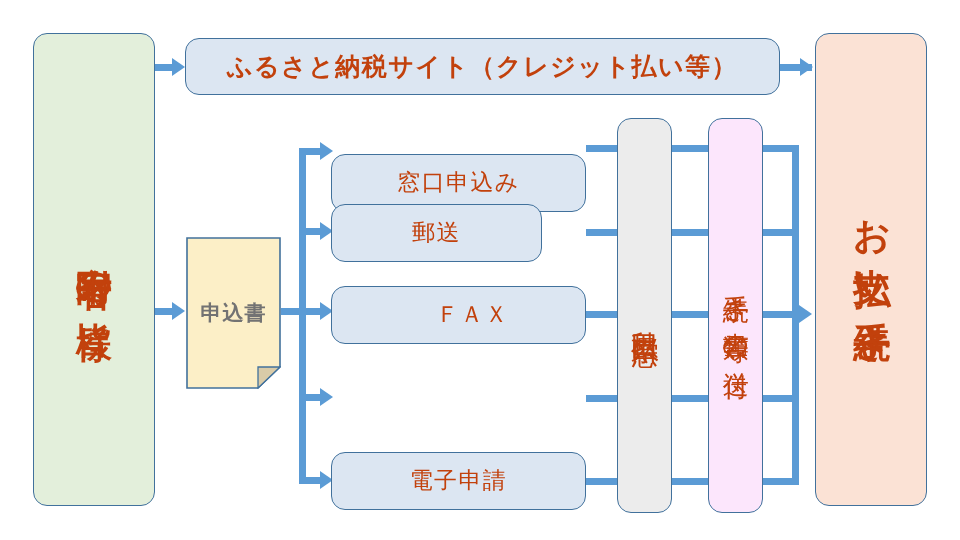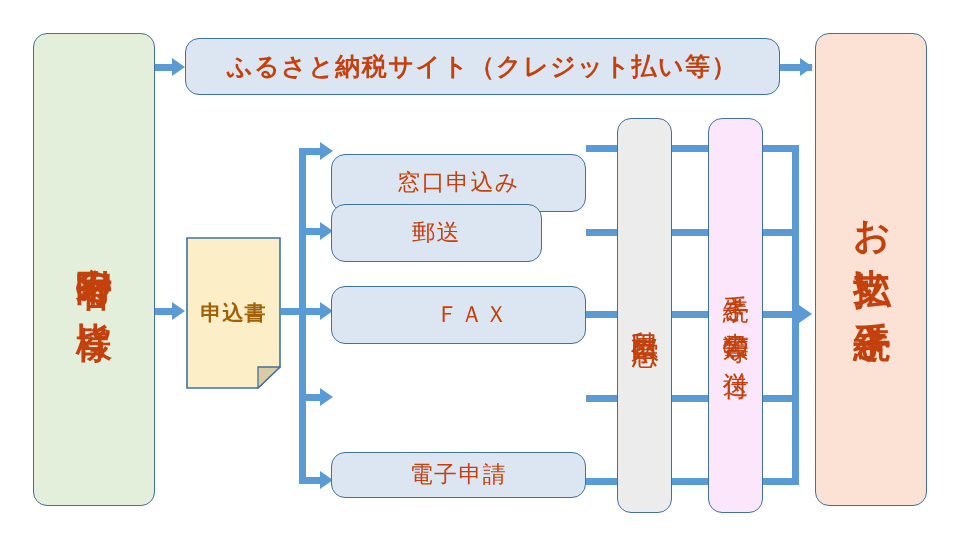--- a/index.html
+++ b/index.html
@@ -59,21 +59,21 @@
   }
   .doc svg { display: block; }
   .doc .doc-label {
     position: absolute;
     inset: 0;
     display: flex;
     align-items: center;
     justify-content: center;
     font-weight: bold;
     letter-spacing: 0.05em;
-    color: #a16207;
+    color: #737373;
     font-family: Liberation Serif, serif;
   }
 
   
   .conn {
     position: absolute;
     background: #5B9BD5;
     z-index: 1;
   }
   
@@ -144,21 +144,21 @@
 
   <div class="node n-blue" style="left:331px; top:204px; width:211px; height:58px; font-size:23px;">
     <span class="label">郵送</span>
   </div>
 
   <div class="node n-blue" style="left:331px; top:286px; width:255px; height:58px; font-size:23px;padding-left:28px;">
     <span class="label">ＦＡＸ</span>
   </div>
 
 
-  <div class="node n-blue" style="left:331px; top:452px; width:255px; height:46px; font-size:23px;">
+  <div class="node n-blue" style="left:331px; top:452px; width:255px; height:58px; font-size:23px;">
     <span class="label">電子申請</span>
   </div>
 
   <div class="conn" style="left:586px; top:145px; width:213px; height:7px;"></div>
   <div class="conn" style="left:586px; top:229px; width:213px; height:7px;"></div>
   <div class="conn" style="left:586px; top:311px; width:213px; height:7px;"></div>
   <div class="conn" style="left:586px; top:395px; width:213px; height:7px;"></div>
   <div class="conn" style="left:586px; top:478px; width:213px; height:7px;"></div>
 
   <div class="conn" style="left:792px; top:145px; width:7px; height:340px;"></div>

